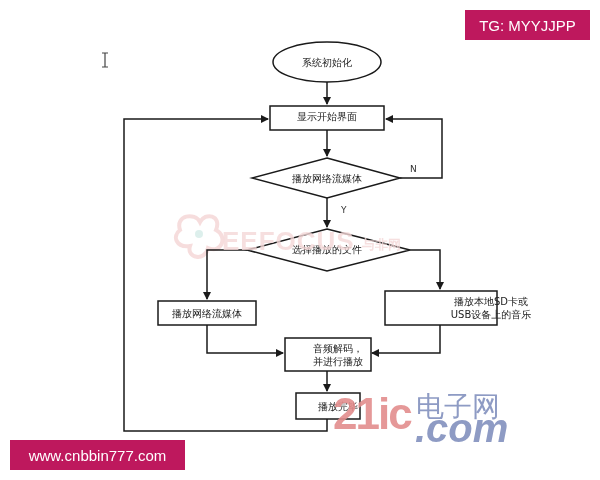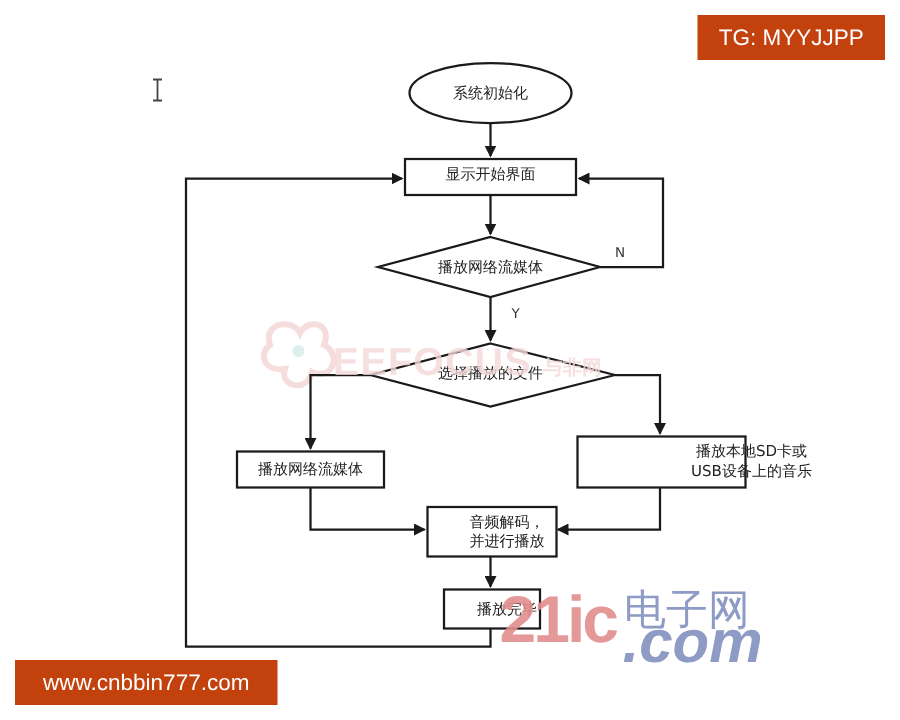--- a/index.html
+++ b/index.html
@@ -9,21 +9,21 @@
       font-family: "DejaVu Sans", sans-serif;
     }
     #canvas { position: absolute; left: 0; top: 0; width: 600px; height: 480px; }
     .node-text {
       position: absolute; display: flex; align-items: center; justify-content: center;
       text-align: center; font-size: 10px; line-height: 13px; color: #222;
       white-space: pre-line;
     }
     .label-text { position: absolute; font-size: 9px; color: #333; }
     .badge {
-      position: absolute; background: #c2410c; color: #ffffff;
+      position: absolute; background: #be185d; color: #ffffff;
       font-family: "Liberation Sans", sans-serif; font-size: 15px;
       display: flex; align-items: center; justify-content: center;
     }
     .wm-text {
       position: absolute; font-family: "Liberation Sans", sans-serif; font-weight: bold;
     }
     .cursor-icon { position: absolute; left: 101px; top: 52px; width: 8px; height: 16px; }
   </style>
 </head>
 <body>
@@ -75,21 +75,21 @@
   <rect x="296" y="393" width="64" height="26" fill="#fff" stroke="#1a1a1a" stroke-width="1.5"></rect>
 
   <polyline points="327,419 327,431 124,431 124,119 268,119" fill="none" stroke="#1a1a1a" stroke-width="1.5" marker-end="url(#arrow)"></polyline>
 </svg>
 
 <div class="node-text" style="left:275px;top:52px;width:104px;height:20px;">系统初始化</div>
 <div class="node-text" style="left:270px;top:106px;width:114px;height:20px;">显示开始界面</div>
 <div class="node-text" style="left:262px;top:168px;width:130px;height:20px;">播放网络流媒体</div>
 <div class="node-text" style="left:262px;top:240px;width:130px;height:20px;font-family:Liberation Mono, monospace;">选择播放的文件</div>
 <div class="node-text" style="left:158px;top:301px;width:98px;height:24px;">播放网络流媒体</div>
-<div class="node-text" style="left:405px;top:291px;width:112px;height:34px;padding-left:40px;">播放本地SD卡或
+<div class="node-text" style="left:395px;top:291px;width:112px;height:34px;padding-left:40px;">播放本地SD卡或
 USB设备上的音乐</div>
 <div class="node-text" style="left:285px;top:338px;width:106px;height:33px;">音频解码，
 并进行播放</div>
 <div class="node-text" style="left:312px;top:393px;width:52px;height:26px;">播放完毕</div>
 
 <div class="label-text" style="left:410px;top:164px;">N</div>
 <div class="label-text" style="left:341px;top:205px;">Y</div>
 
 <div class="wm-text" style="left:222px;top:226px;font-size:26px;color:#f4d8d8;letter-spacing:1px;opacity:0.8;">EEFOCUS</div>
 <div class="wm-text" style="left:362px;top:236px;font-size:13px;color:#f4d8d8;opacity:0.8;">与非网</div>

